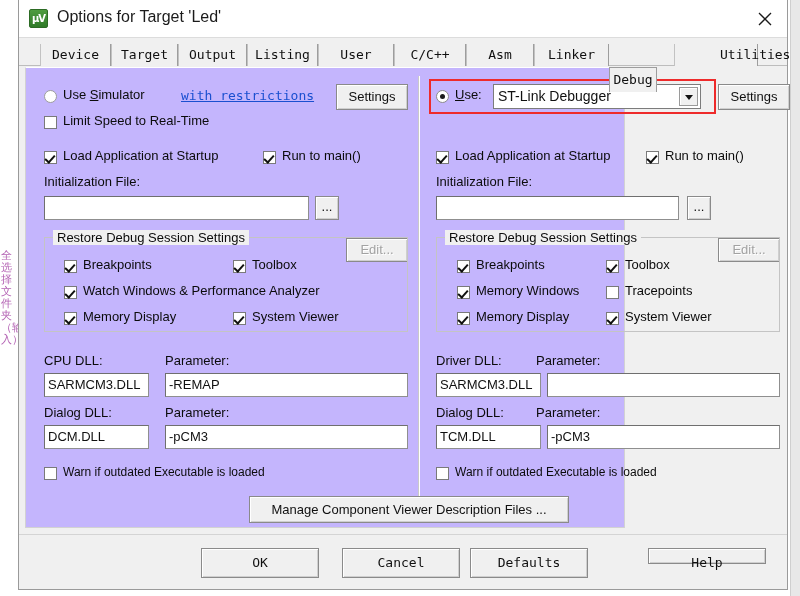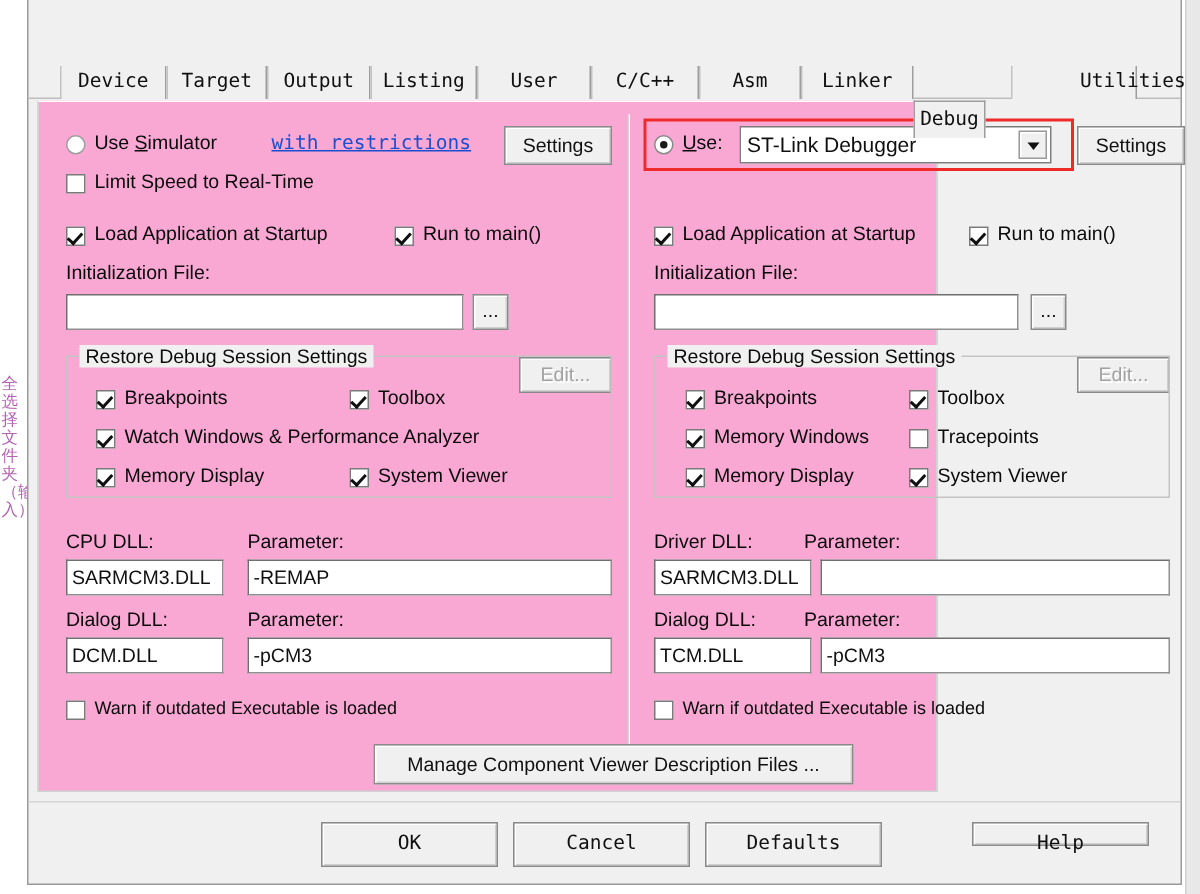--- a/index.html
+++ b/index.html
@@ -117,21 +117,21 @@
   }
   #tab-underline {
     position: absolute; left: 0; top: 25px; width: 768px; height: 1px;
     background: #bdbdbd;
   }
 
   
   #content {
     position: absolute; left: 6px; top: 67px;
     width: 600px; height: 461px;
-    background: #f9a8d4;
+    background: #c4b5fd;
     border: 1px solid #d2d2d2;
     border-top: 1px solid #ffffff;
     box-sizing: border-box;
   }
 
   #vdivider {
     position: absolute; left: 392px; top: 8px;
     width: 0; height: 440px;
     border-left: 1px solid #c9c9c9;
     border-right: 1px solid #ffffff;
@@ -293,20 +293,32 @@
 <body>
 
 <div id="backdrop">
   <div id="bg-gutter"></div>
   <div id="bg-cjk">全选择文件夹（输入）</div>
   <div id="bg-rightstrip"></div>
 </div>
 
 <div id="dialog">
 
+  <div id="titlebar">
+    <div id="app-icon">
+        <span class="glyph">µV</span>
+      </div>
+    <div id="title-text">Options for Target 'Led'</div>
+    <div id="close-btn">
+      <svg width="14" height="14" viewBox="0 0 14 14" aria-hidden="true">
+        <line x1="1" y1="1" x2="13" y2="13" stroke="#1a1a1a" stroke-width="1.3"></line>
+        <line x1="13" y1="1" x2="1" y2="13" stroke="#1a1a1a" stroke-width="1.3"></line>
+      </svg>
+    </div>
+  </div>
 
   <div id="tabstrip">
     <div id="tab-underline"></div>
     <div class="tab" style="left:21px;  width:71px;">Device</div>
     <div class="tab" style="left:92px;  width:67px;">Target</div>
     <div class="tab" style="left:159px; width:69px;">Output</div>
     <div class="tab" style="left:228px; width:71px;">Listing</div>
     <div class="tab" style="left:299px; width:76px;">User</div>
     <div class="tab" style="left:375px; width:72px;">C/C++</div>
     <div class="tab" style="left:447px; width:68px;">Asm</div>
@@ -413,19 +425,19 @@
     <div class="txt" style="left:410px; top:357px; width:105px; height:24px;">TCM.DLL</div>
     <div class="txt" style="left:521px; top:357px; width:233px; height:24px;">-pCM3</div>
 
     <div class="cb" style="left:410px; top:399px;"></div>
     <div class="lbl" style="left:429px; top:397px; font-size:12px;">Warn if outdated Executable is loaded</div>
 
     <div class="btn" style="left:223px; top:428px; width:320px; height:27px; line-height:25px;">Manage Component Viewer Description Files ...</div>
   </div>
 
   <div id="buttonbar">
-    <div class="btn mono" style="left:195px; top:13px; width:118px; height:30px; line-height:28px;">OK</div>
+    <div class="btn mono" style="left:182px; top:13px; width:118px; height:30px; line-height:28px;">OK</div>
     <div class="btn mono" style="left:451px; top:13px; width:118px; height:30px; line-height:28px;">Defaults</div>
     <div class="btn mono" style="left:323px; top:13px; width:118px; height:30px; line-height:28px;">Cancel</div>
     <div class="btn mono" style="left:629px; top:13px; width:118px; height:16px; line-height:28px;">Help</div>
   </div>
 
 </div>
 
 </body></html>

